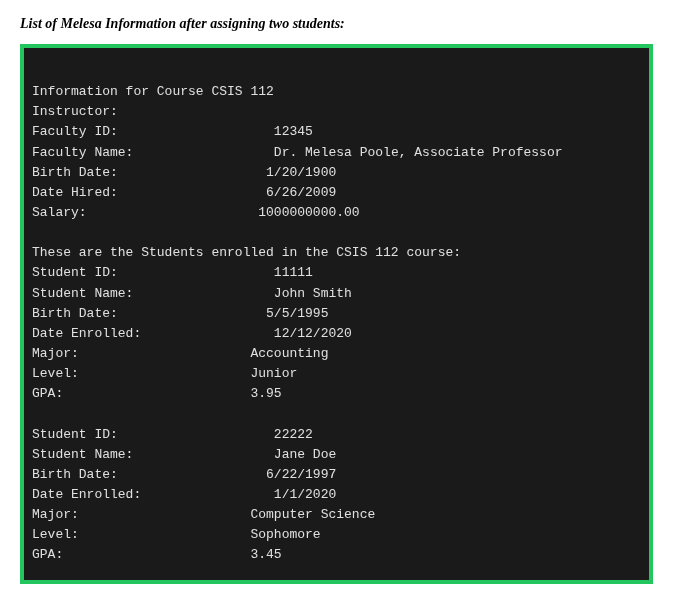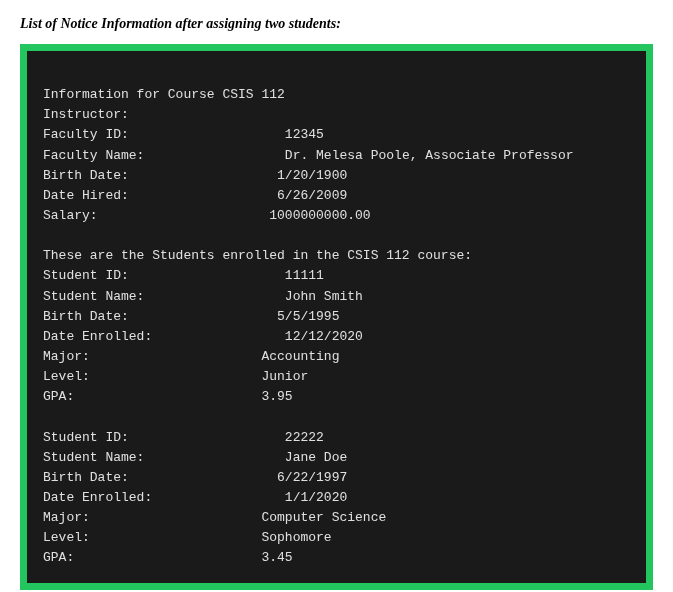--- a/index.html
+++ b/index.html
@@ -23,37 +23,37 @@
       font-size: 14px;
       margin-bottom: 12px;
       color: #000;
     }
 
     .terminal-box {
       background-color: #1a1a1a;
       color: #e0e0e0;
       font-family: 'Courier New', Courier, monospace;
       font-size: 13px;
-      padding: 14px 16px;
-      border: 7px solid #22c55e;
+      padding: 14px 8px;
+      border: 4px solid #22c55e;
       line-height: 1.55;
       white-space: pre;
       margin-bottom: 12px;
     }
 
     .footer-note {
       font-size: 13px;
       color: #000;
       font-style: normal;
     }
   </style>
 </head>
 <body>
 
-<p class="page-title">List of Notice Information after assigning two students:</p>
+<p class="page-title">List of Melesa Information after assigning two students:</p>
 
 <div class="terminal-box">
 <span>Information for Course CSIS 112</span>
 <span>Instructor:</span>
 <span><span>Faculty ID:</span>                    <span>12345</span></span>
 <span><span>Faculty Name:</span>                  <span>Dr. Melesa Poole, Associate Professor</span></span>
 <span><span>Birth Date:</span>                   <span>1/20/1900</span></span>
 <span><span>Date Hired:</span>                   <span>6/26/2009</span></span>
 <span><span>Salary:</span>                      <span>1000000000.00</span></span>
 

